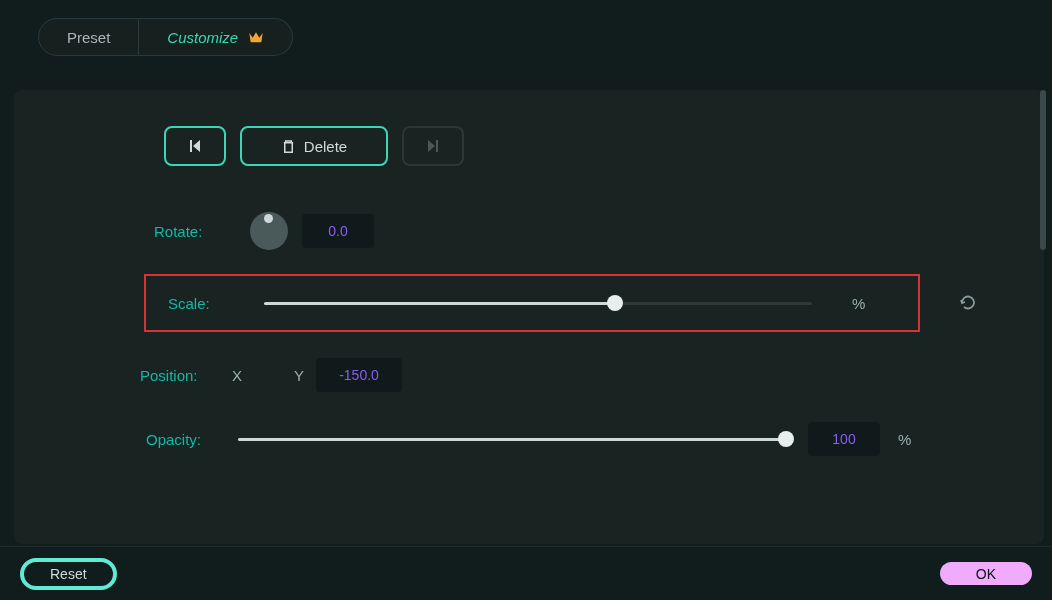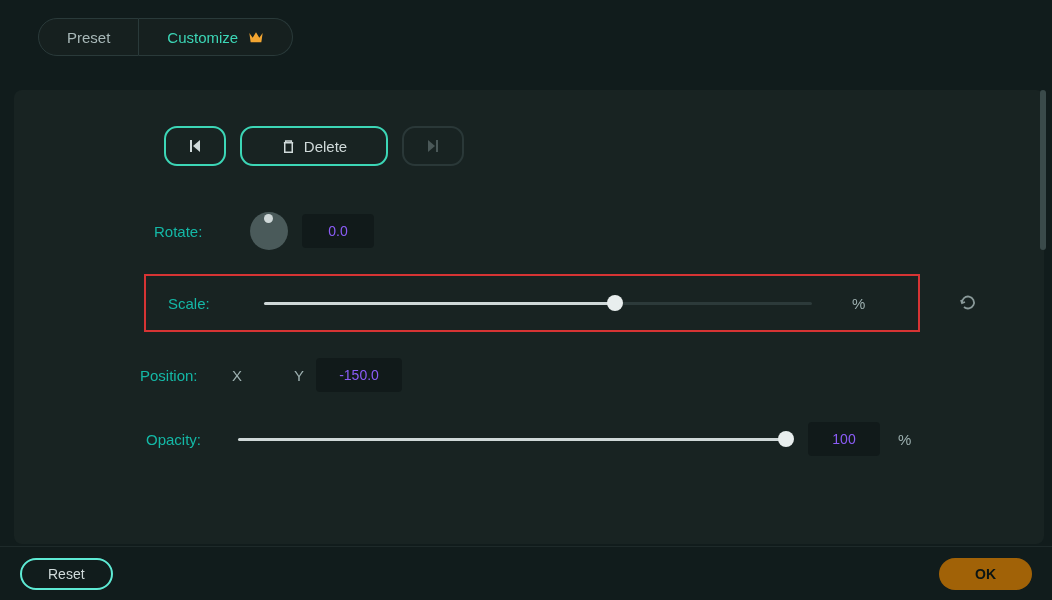--- a/index.html
+++ b/index.html
@@ -32,20 +32,21 @@
     border-radius: 19px 0 0 19px;
     color: #a8b8b8;
   }
   .tab-customize {
     border-radius: 0 19px 19px 0;
     border-left: none;
     color: #3cd6b6;
     display: flex;
     gap: 10px;
     align-items: center;
+    font-style: italic;
   }
   .crown-icon {
     width: 16px;
     height: 14px;
   }
   .panel {
     position: absolute;
     left: 14px;
     top: 90px;
     right: 8px;
@@ -66,21 +67,21 @@
   .button-row {
     display: flex;
     gap: 14px;
     margin-left: 10px;
     margin-bottom: 44px;
   }
   .btn-outline {
     height: 40px;
     border: 2px solid #3cd6b6;
     background: transparent;
-    border-radius: 13px;
+    border-radius: 8px;
     display: flex;
     align-items: center;
     justify-content: center;
     color: #d0dada;
     font-size: 15px;
     cursor: pointer;
     gap: 8px;
   }
   .btn-prev { width: 62px; }
   .btn-delete { width: 148px; }
@@ -238,36 +239,36 @@
     background: #111c1c;
     border-top: 1px solid #1e2a2a;
     display: flex;
     align-items: center;
     justify-content: space-between;
     padding: 0 20px;
   }
   .btn-reset {
     height: 32px;
     padding: 0 26px;
-    border: 2px solid #5eead4;
+    border: 4px solid #5eead4;
     border-radius: 16px;
     background: transparent;
     color: #d0dada;
     font-size: 14px;
     cursor: pointer;
   }
   .btn-ok {
-    height: 32px;
+    height: 23px;
     padding: 0 36px;
     border: none;
     border-radius: 16px;
-    background: #a16207;
+    background: #f0abfc;
     color: #0a1414;
     font-size: 14px;
-    font-weight: 700;
+    font-weight: 400;
     cursor: pointer;
   }
 </style>
 </head>
 <body>
 
 <div class="tab-row">
   <div class="tab-pill tab-preset">Preset</div>
   <div class="tab-pill tab-customize">
     <span>Customize</span>

